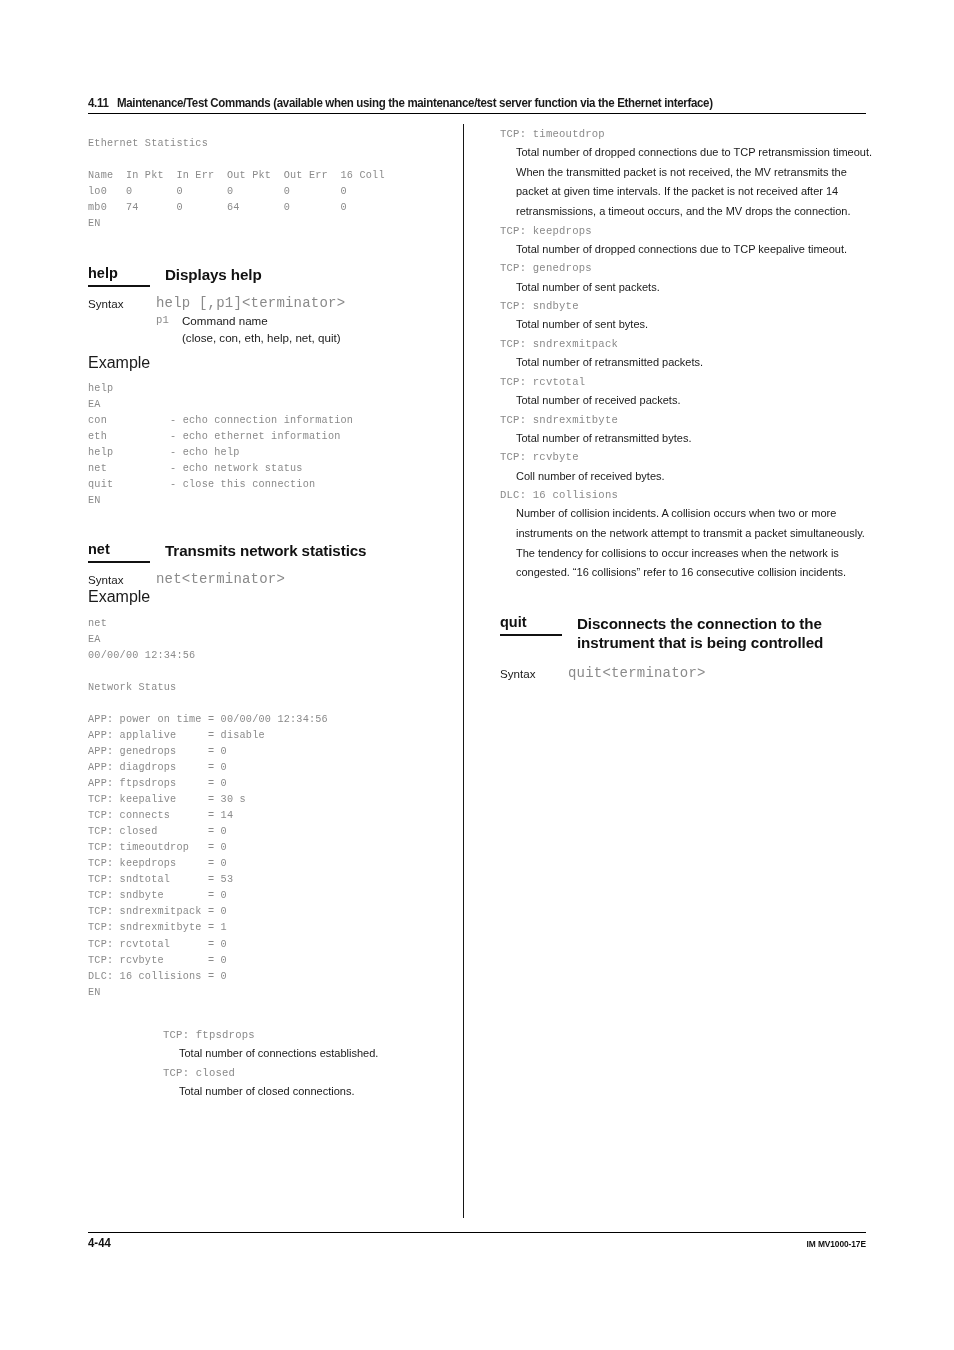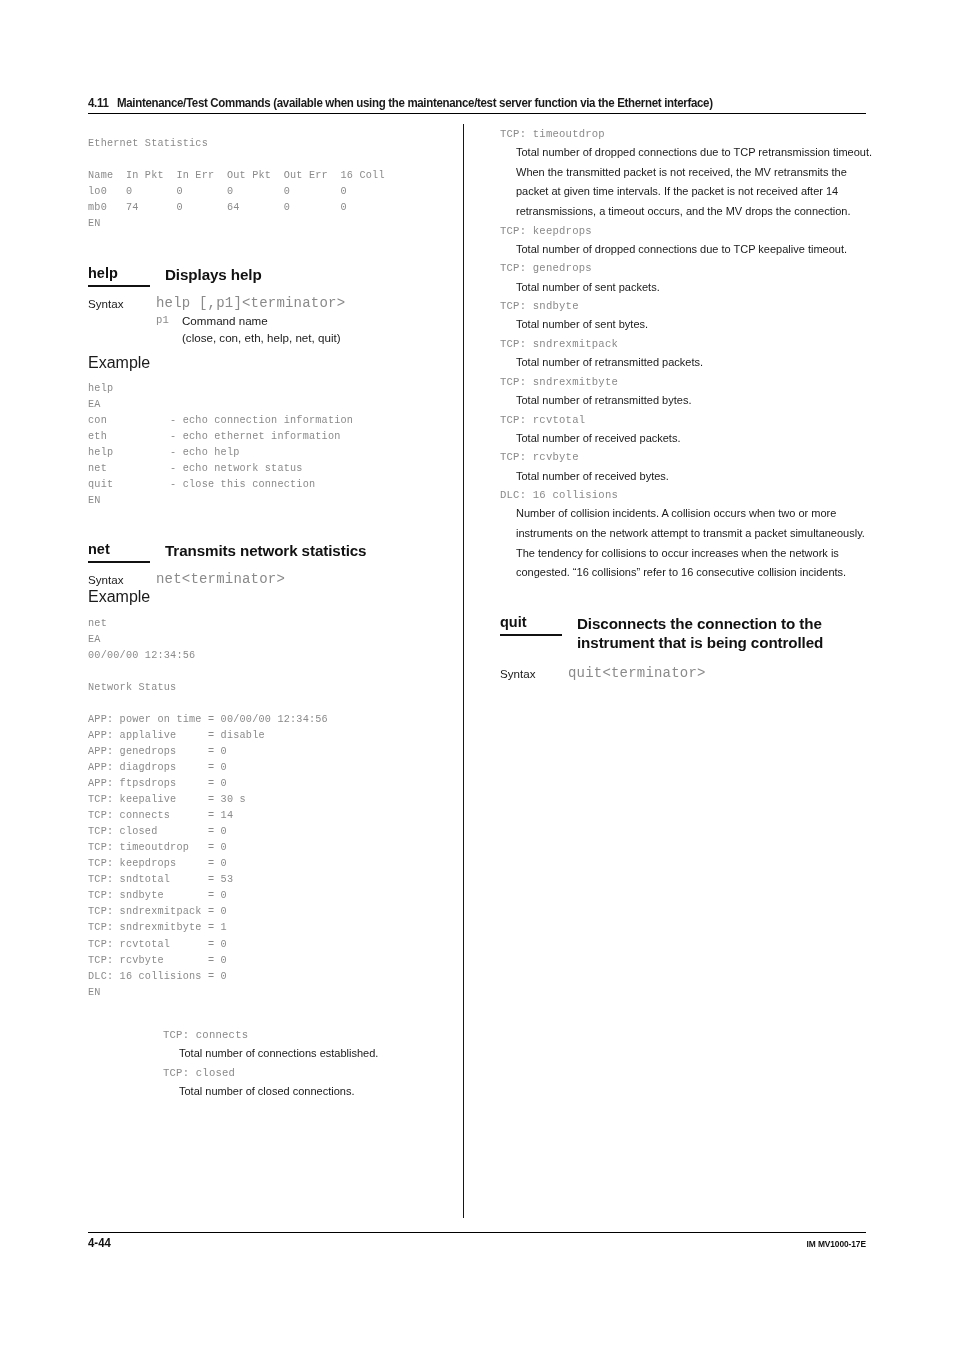--- a/index.html
+++ b/index.html
@@ -288,21 +288,21 @@
 TCP: rcvtotal      = 0
 TCP: rcvbyte       = 0
 DLC: 16 collisions = 0
 EN</pre>
   </div>
 
   <div class="gap-16"></div>
 
   <div class="def-list def-indent-left">
     <div>
-      <div class="def-term">TCP: connects</div>
+      <div class="def-term">TCP: ftpsdrops</div>
       <div class="def-desc">Total number of connections established.</div>
     </div>
     <div>
       <div class="def-term">TCP: closed</div>
       <div class="def-desc">Total number of closed connections.</div>
     </div>
   </div>
 </div>
 
 <div class="col col-right">
@@ -322,30 +322,30 @@
     </div>
     <div>
       <div class="def-term">TCP: sndbyte</div>
       <div class="def-desc">Total number of sent bytes.</div>
     </div>
     <div>
       <div class="def-term">TCP: sndrexmitpack</div>
       <div class="def-desc">Total number of retransmitted packets.</div>
     </div>
     <div>
+      <div class="def-term">TCP: rcvtotal</div>
+      <div class="def-desc">Total number of received packets.</div>
+    </div>
+    <div>
       <div class="def-term">TCP: sndrexmitbyte</div>
       <div class="def-desc">Total number of retransmitted bytes.</div>
     </div>
     <div>
-      <div class="def-term">TCP: rcvtotal</div>
-      <div class="def-desc">Total number of received packets.</div>
-    </div>
-    <div>
       <div class="def-term">TCP: rcvbyte</div>
-      <div class="def-desc">Total number of received bytes.</div>
+      <div class="def-desc">Coll number of received bytes.</div>
     </div>
     <div>
       <div class="def-term">DLC: 16 collisions</div>
       <div class="def-desc">Number of collision incidents. A collision occurs when two or more instruments on the network attempt to transmit a packet simultaneously. The tendency for collisions to occur increases when the network is congested. “16 collisions” refer to 16 consecutive collision incidents.</div>
     </div>
   </div>
 
   <div class="gap-30"></div>
 
   <div>

